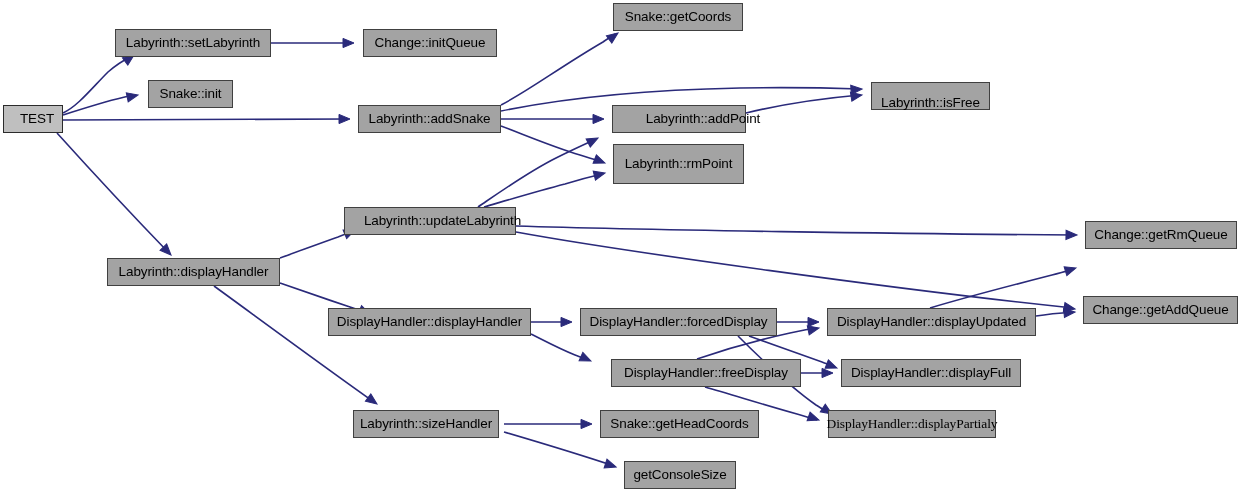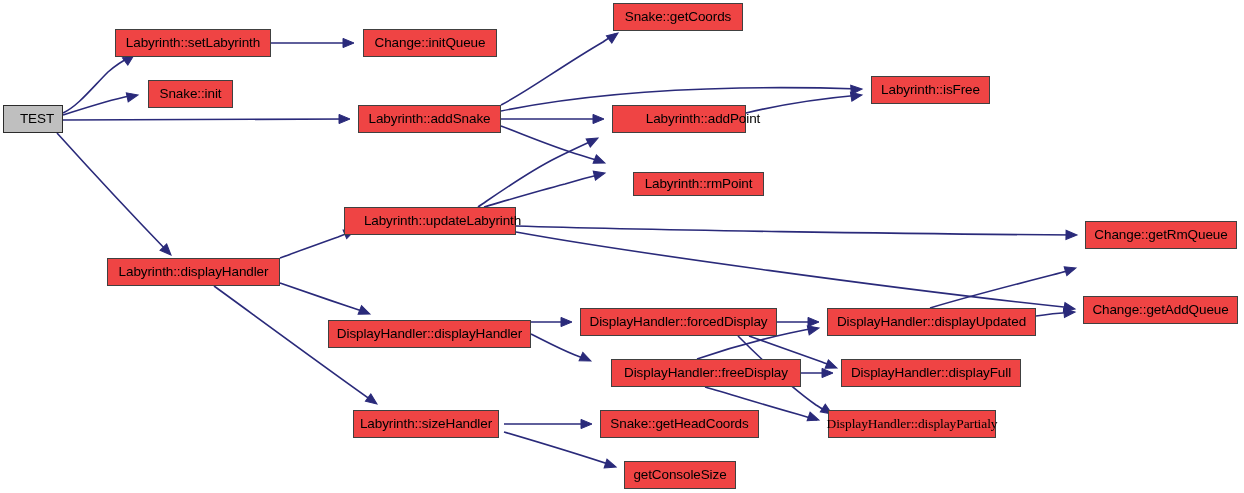--- a/index.html
+++ b/index.html
@@ -31,21 +31,21 @@
   }
   .edge-head {
     fill: #2a2a7a;
     stroke: #2a2a7a;
     stroke-width: 1;
   }
   .node {
     position: absolute;
     box-sizing: border-box;
     border: 1.5px solid #404040;
-    background: #ef4444;
+    background: #a3a3a3;
     color: #000000;
     font-family: "Liberation Sans", sans-serif;
     font-size: 13.5px;
     line-height: 1;
     display: flex;
     align-items: center;
     justify-content: center;
     white-space: nowrap;
     letter-spacing: -0.1px;
   }
@@ -139,42 +139,42 @@
       </div>
       <div class="node" style="left: 148px; top: 80px; width: 85px; height: 28px;">
         <span class="node-label">Snake::init</span>
       </div>
       <div class="node" style="left: 358px; top: 105px; width: 143px; height: 28px;">
         <span class="node-label">Labyrinth::addSnake</span>
       </div>
       <div class="node" style="left: 613px; top: 3px; width: 130px; height: 28px;">
         <span class="node-label">Snake::getCoords</span>
       </div>
-      <div class="node" style="left: 871px; top: 76px; width: 119px; height: 28px;">
+      <div class="node" style="left: 871px; top: 82px; width: 119px; height: 28px; align-items: flex-end;">
         <span class="node-label">Labyrinth::isFree</span>
       </div>
       <div class="node" style="left: 612px; top: 105px; width: 134px; height: 28px; padding-left: 48px;">
         <span class="node-label">Labyrinth::addPoint</span>
       </div>
-      <div class="node" style="left: 613px; top: 172px; width: 131px; height: 24px; margin-left: 20px;">
+      <div class="node" style="left: 613px; top: 144px; width: 131px; height: 40px;">
         <span class="node-label">Labyrinth::rmPoint</span>
       </div>
       <div class="node" style="left: 344px; top: 207px; width: 172px; height: 28px; padding-left: 25px;">
         <span class="node-label">Labyrinth::updateLabyrinth</span>
       </div>
       <div class="node" style="left: 107px; top: 258px; width: 173px; height: 28px;">
         <span class="node-label">Labyrinth::displayHandler</span>
       </div>
       <div class="node" style="left: 1085px; top: 221px; width: 152px; height: 28px;">
         <span class="node-label">Change::getRmQueue</span>
       </div>
       <div class="node" style="left: 1083px; top: 296px; width: 155px; height: 28px;">
         <span class="node-label">Change::getAddQueue</span>
       </div>
-      <div class="node" style="left: 328px; top: 308px; width: 203px; height: 28px; margin-top: 12px;">
+      <div class="node" style="left: 328px; top: 308px; width: 203px; height: 28px;">
         <span class="node-label">DisplayHandler::displayHandler</span>
       </div>
       <div class="node" style="left: 580px; top: 308px; width: 197px; height: 28px;">
         <span class="node-label">DisplayHandler::forcedDisplay</span>
       </div>
       <div class="node" style="left: 827px; top: 308px; width: 209px; height: 28px;">
         <span class="node-label">DisplayHandler::displayUpdated</span>
       </div>
       <div class="node" style="left: 583px; top: 359px; width: 190px; height: 28px; margin-left: 28px;">
         <span class="node-label">DisplayHandler::freeDisplay</span>

